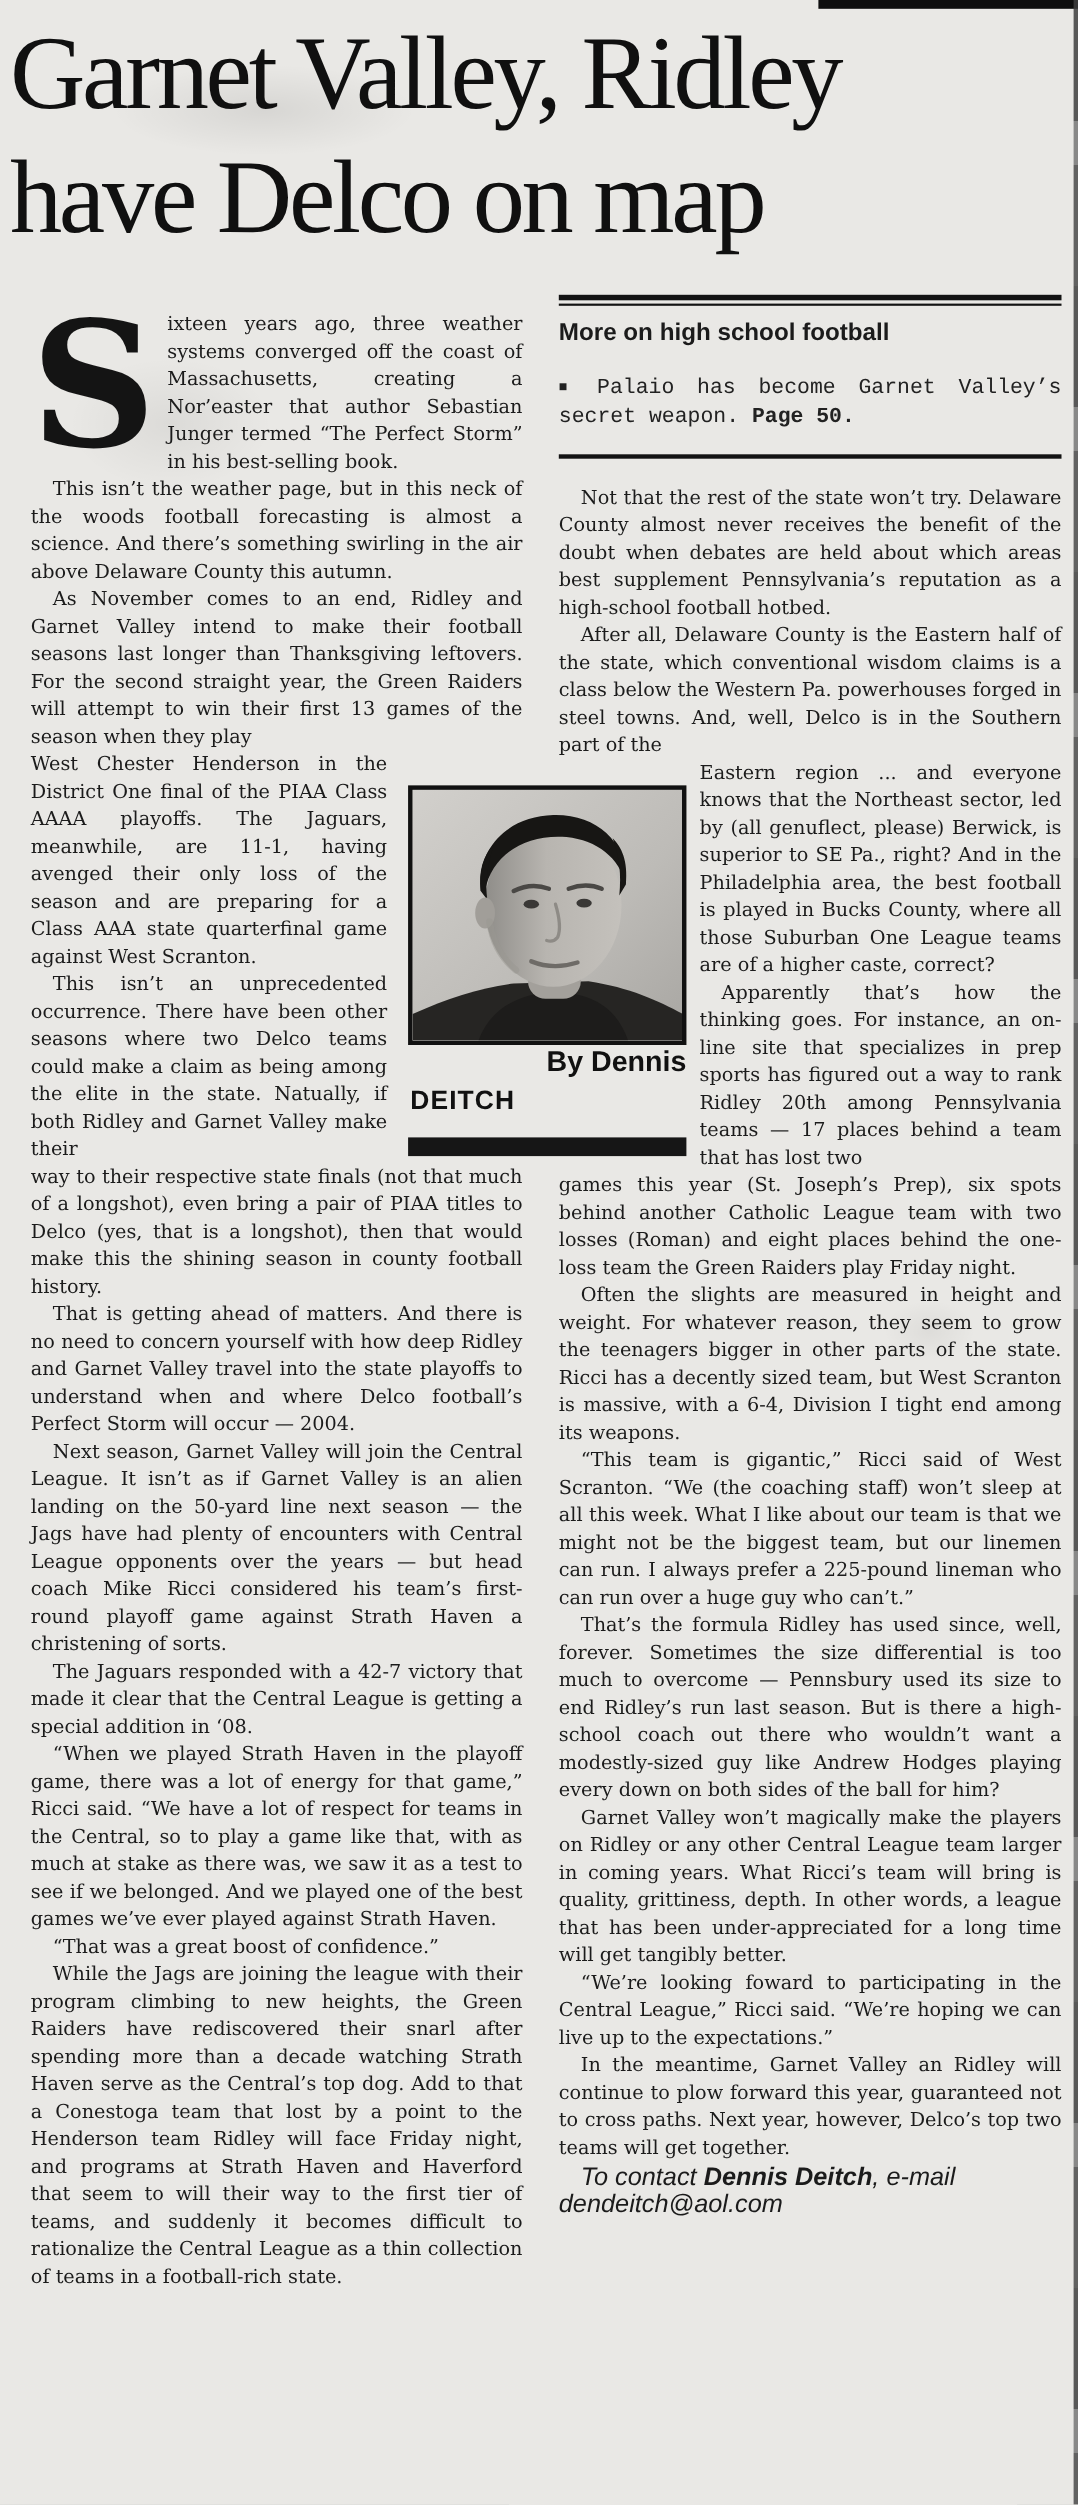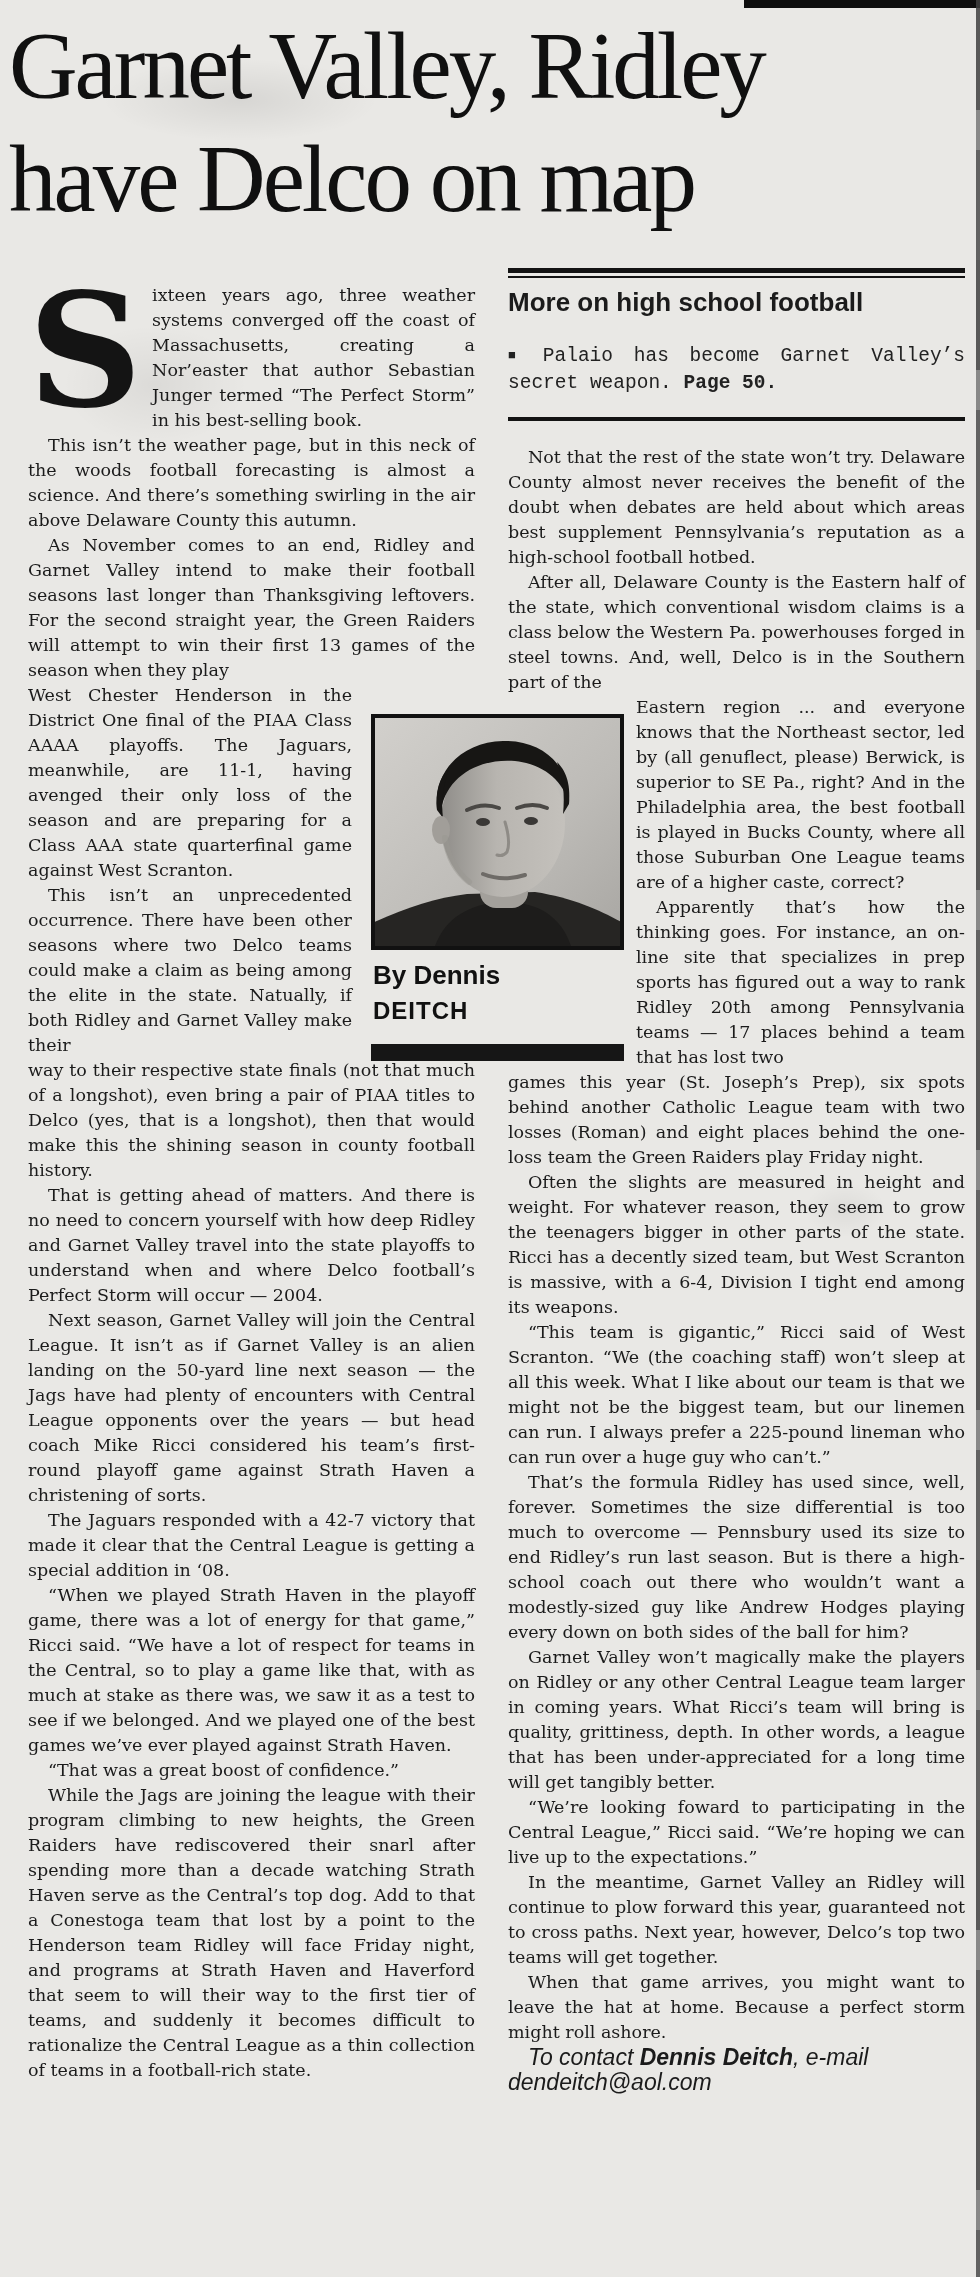--- a/index.html
+++ b/index.html
@@ -39,33 +39,33 @@
   }
 
   
   .infobox{margin:0 0 24px 0;}
   .rule-thick{height:5px; background:#131313;}
   .rule-gap{height:3px;}
   .rule-thin{height:2px; background:#131313;}
   .rule-bottom{height:4px; background:#131313; margin-top:10px;}
   .infobox-title{
     font-family:"Liberation Sans", sans-serif; font-weight:700;
-    font-size:26px; line-height:28px; margin-top:10px; text-align:left; text-indent:0;
+    font-size:22px; line-height:28px; margin-top:10px; text-align:left; text-indent:0;
   }
   .infobox-item{
     font-family:Liberation Mono, monospace; font-size:19.5px; line-height:27px;
     color:#222; text-align:justify; margin-top:8px; text-indent:0;
   }
   .bullet-sq{font-size:13px; margin-right:18px; vertical-align:2px;}
   .page-ref{font-weight:700;}
 
   
   .photo-block{position:absolute; left:371px; top:714px; width:253px;}
   .photo-frame{border:4px solid #111; width:245px; height:228px; background:#c7c5c1; overflow:hidden;}
-  .byline-1{font-family:"Liberation Sans", sans-serif; font-weight:700; font-size:26px; line-height:30px; margin:10px 0 0 2px; color:#111;}
+  .byline-1{font-family:"Liberation Sans", sans-serif; font-weight:700; font-size:26px; line-height:30px; margin:0 0 0 2px; color:#111;text-align:right;}
   .byline-2{font-family:"Liberation Sans", sans-serif; font-weight:700; font-size:24px; line-height:38px; margin:2px 0 0 2px; letter-spacing:1px; color:#111;}
   .byline-bar{width:253px; height:17px; background:#161616; margin-top:14px;}
 
   .contact{
     font-family:"Liberation Sans", sans-serif; font-style:italic;
     font-size:23px; line-height:25px; text-align:left; margin:0; text-indent:20px;
   }
   .contact b{font-weight:700;}
 </style>
 </head>
@@ -121,21 +121,20 @@
       <p class="para cont">Eastern region ... and everyone knows that the Northeast sector, led by (all genuflect, please) Berwick, is superior to SE Pa., right? And in the Philadelphia area, the best football is played in Bucks County, where all those Suburban One League teams are of a higher caste, correct?</p>
       <p class="para">Apparently that’s how the thinking goes. For instance, an on-line site that specializes in prep sports has figured out a way to rank Ridley 20th among Pennsylvania teams — 17 places behind a team that has lost two</p>
     </div>
     <p class="para cont">games this year (St. Joseph’s Prep), six spots behind another Catholic League team with two losses (Roman) and eight places behind the one-loss team the Green Raiders play Friday night.</p>
     <p class="para">Often the slights are measured in height and weight. For whatever reason, they seem to grow the teenagers bigger in other parts of the state. Ricci has a decently sized team, but West Scranton is massive, with a 6-4, Division I tight end among its weapons.</p>
     <p class="para">“This team is gigantic,” Ricci said of West Scranton. “We (the coaching staff) won’t sleep at all this week. What I like about our team is that we might not be the biggest team, but our linemen can run. I always prefer a 225-pound lineman who can run over a huge guy who can’t.”</p>
     <p class="para">That’s the formula Ridley has used since, well, forever. Sometimes the size differential is too much to overcome — Pennsbury used its size to end Ridley’s run last season. But is there a high-school coach out there who wouldn’t want a modestly-sized guy like Andrew Hodges playing every down on both sides of the ball for him?</p>
     <p class="para">Garnet Valley won’t magically make the players on Ridley or any other Central League team larger in coming years. What Ricci’s team will bring is quality, grittiness, depth. In other words, a league that has been under-appreciated for a long time will get tangibly better.</p>
     <p class="para">“We’re looking foward to participating in the Central League,” Ricci said. “We’re hoping we can live up to the expectations.”</p>
     <p class="para">In the meantime, Garnet Valley an Ridley will continue to plow forward this year, guaranteed not to cross paths. Next year, however, Delco’s top two teams will get together.</p>
-    <p class="para">When that game arrives, you might want to leave the hat at home. Because a perfect storm might roll ashore.</p>
     <p class="contact"><span>To contact </span><b>Dennis Deitch</b><span>, e-mail dendeitch@aol.com</span></p>
   </div>
 
   <div class="photo-block">
     <div class="photo-frame">
       <svg width="245" height="228" viewBox="0 0 245 228" xmlns="http://www.w3.org/2000/svg">
         <defs>
           <linearGradient id="bg" x1="0" y1="0" x2="1" y2="1">
             <stop offset="0" stop-color="#d2d0cc"></stop>
               <stop offset="0.6" stop-color="#bdbbb7"></stop>

